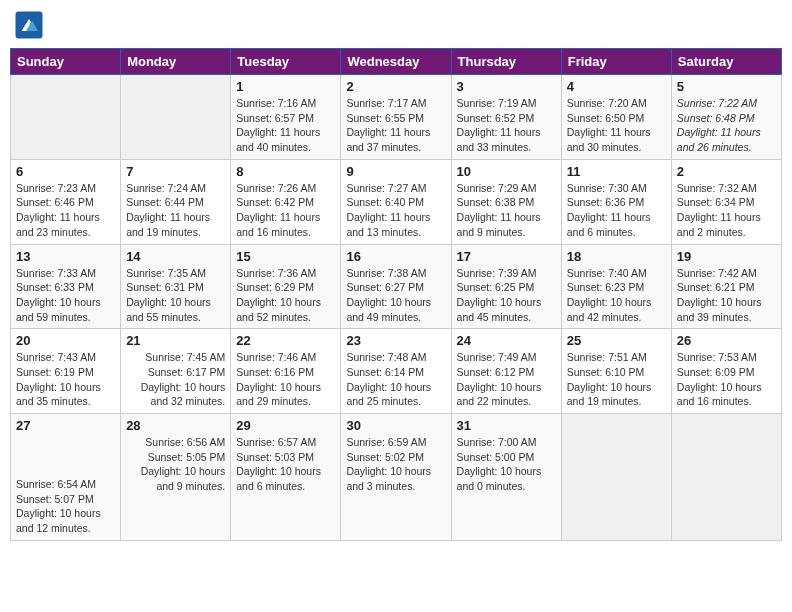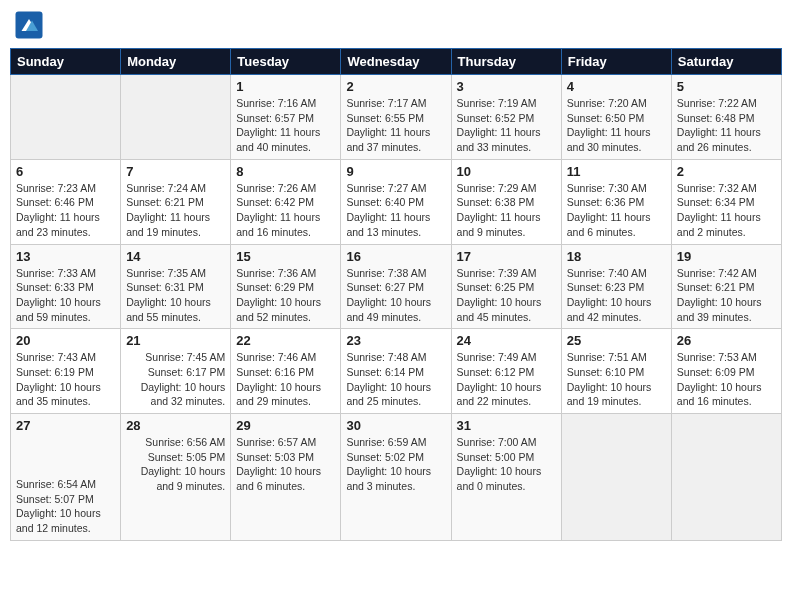--- a/index.html
+++ b/index.html
@@ -46,21 +46,21 @@
     .location {
       font-size: 14px;
       color: #555;
     }
     .calendar {
       width: 100%;
       border-collapse: collapse;
       border: 1px solid #ccc;
     }
     .calendar th {
-      background-color: #0f172a;
+      background-color: #701a75;
       color: #fff;
       text-align: left;
       padding: 5px 6px;
       font-size: 13px;
       border: 1px solid #2563a8;
     }
     .calendar td {
       vertical-align: top;
       border: 1px solid #ccc;
       padding: 4px 5px;
@@ -148,36 +148,36 @@
 Daylight: 11 hours and 33 minutes.</div>
         </td>
         <td>
           <span class="day-number">4</span>
           <div class="day-info" style="white-space: pre-line;">Sunrise: 7:20 AM
 Sunset: 6:50 PM
 Daylight: 11 hours and 30 minutes.</div>
         </td>
         <td>
           <span class="day-number">5</span>
-          <div class="day-info" style="white-space: pre-line;">Sunrise: 7:22 AM
+          <div class="day-info" style="white-space: pre-line; font-style: italic;">Sunrise: 7:22 AM
 Sunset: 6:48 PM
 Daylight: 11 hours and 26 minutes.</div>
         </td>
       </tr>
       <tr>
         <td>
           <span class="day-number">6</span>
           <div class="day-info" style="white-space: pre-line;">Sunrise: 7:23 AM
 Sunset: 6:46 PM
 Daylight: 11 hours and 23 minutes.</div>
         </td>
         <td>
           <span class="day-number">7</span>
           <div class="day-info" style="white-space: pre-line;">Sunrise: 7:24 AM
-Sunset: 6:21 PM
+Sunset: 6:44 PM
 Daylight: 11 hours and 19 minutes.</div>
         </td>
         <td>
           <span class="day-number">8</span>
           <div class="day-info" style="white-space: pre-line;">Sunrise: 7:26 AM
 Sunset: 6:42 PM
 Daylight: 11 hours and 16 minutes.</div>
         </td>
         <td>
           <span class="day-number">9</span>

